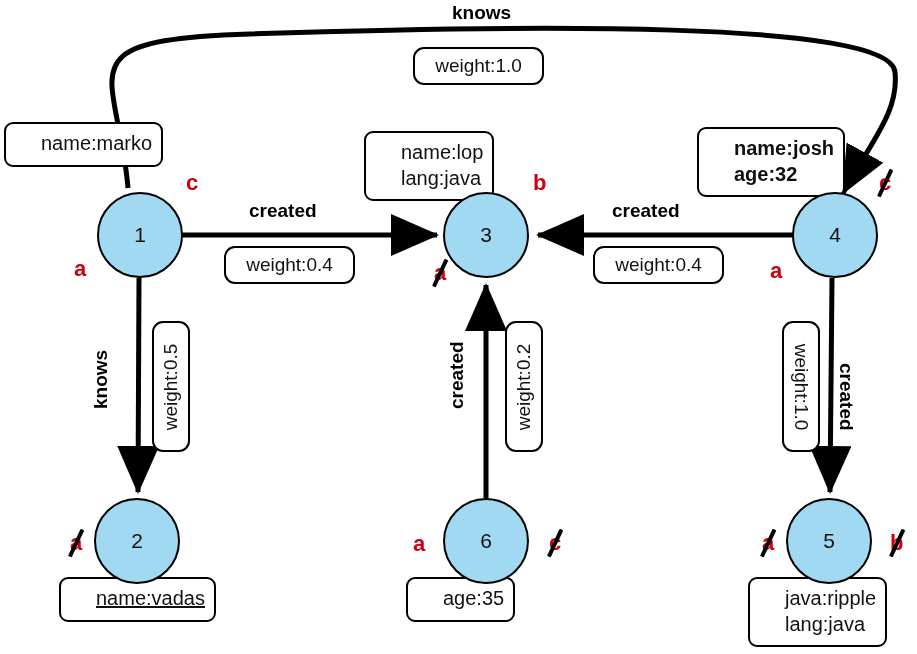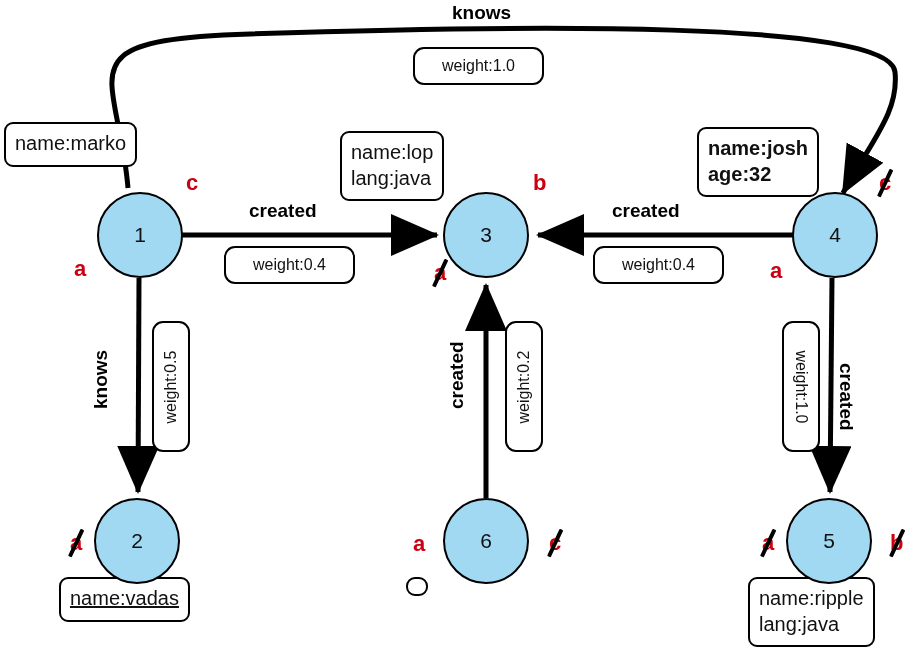--- a/index.html
+++ b/index.html
@@ -18,27 +18,27 @@
     display:flex;align-items:center;justify-content:center;
     font-size:21px;color:#111;z-index:30;
   }
   
   .prop{
     position:absolute;background:#fff;border:2.2px solid #000;
     border-radius:9px;box-sizing:border-box;
     padding:7px 9px 8px 9px;z-index:20;
     font-size:20px;line-height:1.28;color:#111;white-space:nowrap;
   }
-  .prop div{display:block;}
+  .prop div{display:block;margin-left:26px;}
   
   .wbox{
     position:absolute;background:#fff;border:2.2px solid #000;
     border-radius:11px;box-sizing:border-box;
     display:flex;align-items:center;justify-content:center;
-    font-size:16px;color:#111;white-space:nowrap;z-index:25;
+    font-size:19px;color:#111;white-space:nowrap;z-index:25;
   }
   .wbox.vert-up   > span{transform:rotate(-90deg);display:block;}
   .wbox.vert-down > span{transform:rotate(90deg);display:block;}
 
   
   .elabel{
     position:absolute;z-index:26;font-size:19px;font-weight:bold;color:#000;
     white-space:nowrap;
     text-shadow:
       -1.4px -1.4px 0 #fff, 1.4px -1.4px 0 #fff,
@@ -122,36 +122,37 @@
 </div>
 
 <div class="prop" style="left:4px;top:122px;">
   <div>name:marko</div>
 </div>
 
 <div class="prop" style="left:59px;top:577px;text-decoration:underline;">
   <div>name:vadas</div>
 </div>
 
-<div class="prop" style="left:340px;top:131px;">
+<div class="prop" style="left:364px;top:131px;">
   <div>name:lop</div>
   <div>lang:java</div>
 </div>
 
 <div class="prop" style="left:697px;top:127px;font-weight:bold;">
   <div>name:josh</div>
   <div>age:32</div>
 </div>
 
 <div class="prop" style="left:748px;top:577px;">
-  <div>name:ripple</div>
+  <div>java:ripple</div>
   <div>lang:java</div>
 </div>
 
 <div class="prop" style="left:406px;top:577px;">
+  <div>age:35</div>
 </div>
 
 <div class="node" style="left:97px;top:192px;width:86px;height:86px;">
   <span>1</span>
 </div>
 <div class="node" style="left:94px;top:498px;width:86px;height:86px;">
   <span>2</span>
 </div>
 <div class="node" style="left:443px;top:192px;width:86px;height:86px;">
   <span>3</span>

